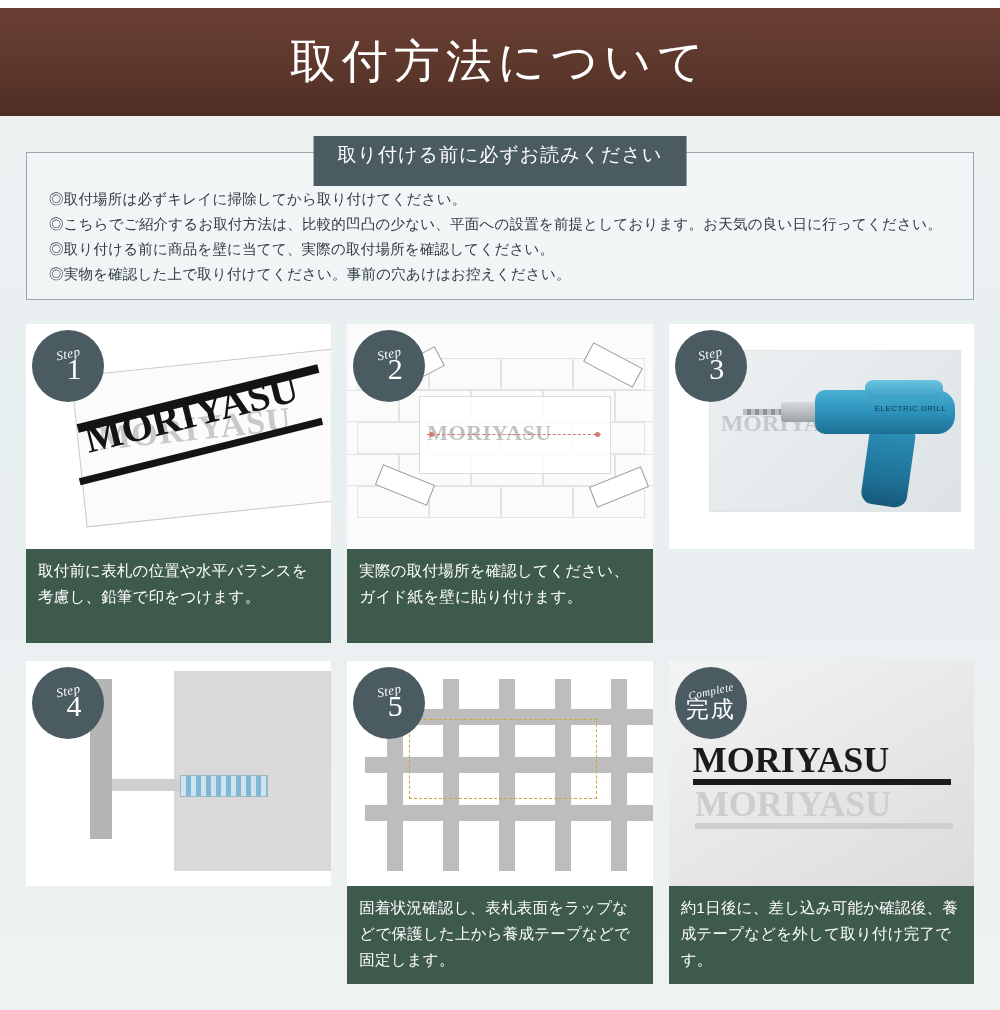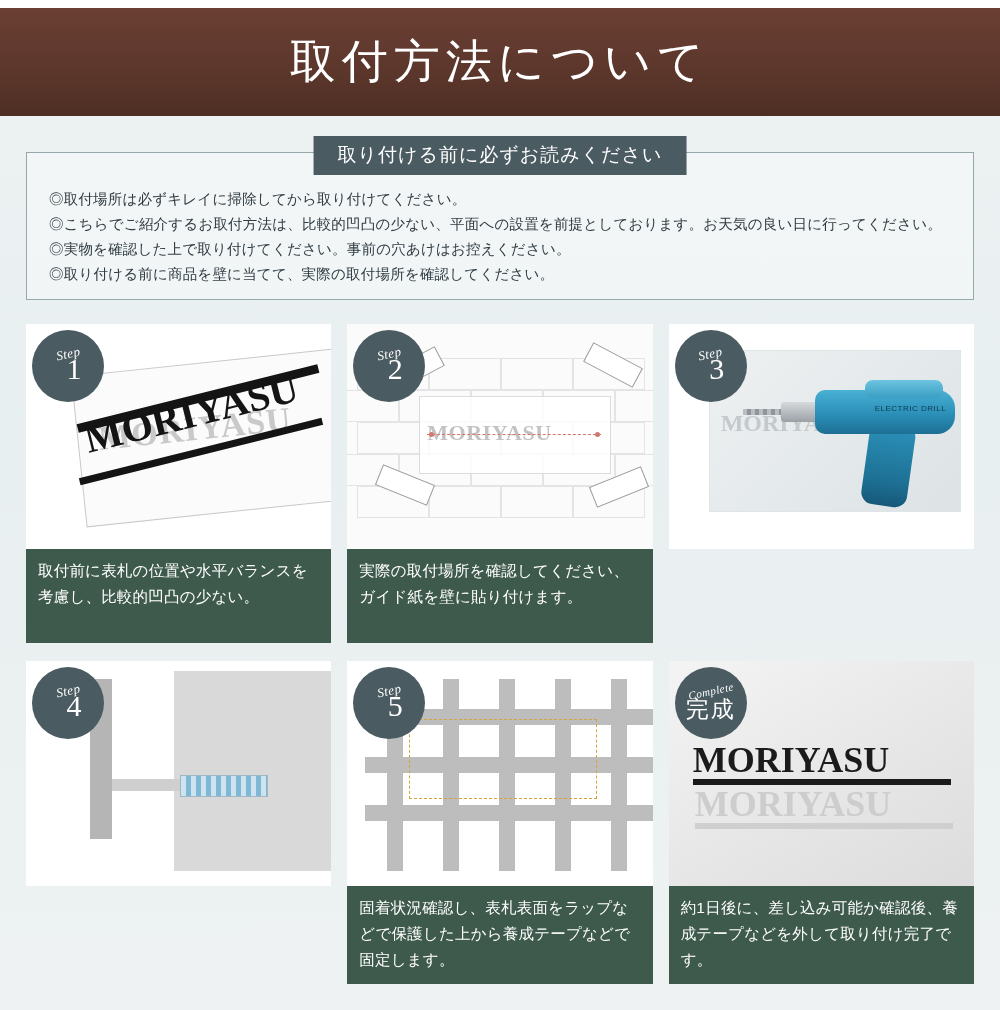--- a/index.html
+++ b/index.html
@@ -51,21 +51,21 @@
   }
   .notice-heading {
     position: absolute;
     top: -17px;
     left: 50%;
     transform: translateX(-50%);
     background: #4b5b62;
     color: #ffffff;
     font-size: 19px;
     letter-spacing: 1px;
-    padding: 6px 24px 7px 24px;
+    padding: 6px 24px 18px 24px;
     white-space: nowrap;
     font-family: "Liberation Sans", sans-serif;
   }
   .notice-list {
     margin: 0;
     padding: 0;
     list-style: none;
   }
   .notice-list li {
     color: #2f3b42;
@@ -366,40 +366,40 @@
 
   <div class="header">
     <div class="header-title">取付方法について</div>
   </div>
 
   <div class="notice">
     <div class="notice-heading">取り付ける前に必ずお読みください</div>
     <ul class="notice-list">
       <li>◎取付場所は必ずキレイに掃除してから取り付けてください。</li>
       <li>◎こちらでご紹介するお取付方法は、比較的凹凸の少ない、平面への設置を前提としております。お天気の良い日に行ってください。</li>
+      <li>◎取り付ける前に商品を壁に当てて、実際の取付場所を確認してください。</li>
       <li>◎実物を確認した上で取り付けてください。事前の穴あけはお控えください。</li>
-      <li>◎取り付ける前に商品を壁に当てて、実際の取付場所を確認してください。</li>
     </ul>
   </div>
 
   <div class="steps">
 
     <div class="step">
       <div class="step-figure fig-white">
         <div class="s1-plate"></div>
         <div class="s1-ghost">MORIYASU</div>
         <div class="s1-line"></div>
         <div class="s1-name">MORIYASU</div>
         <div class="s1-line2"></div>
         <div class="badge round-offset">
           <span class="b-step">Step</span>
           <span class="b-num">1</span>
         </div>
       </div>
-      <div class="caption">取付前に表札の位置や水平バランスを考慮し、比較的凹凸の少ない。</div>
+      <div class="caption">取付前に表札の位置や水平バランスを考慮し、鉛筆で印をつけます。</div>
     </div>
 
     <div class="step">
       <div class="step-figure fig-white">
         <div class="s2-wall">
           <div class="s2-brick" style="left:10px;  top:34px;  width:70px;"></div>
           <div class="s2-brick" style="left:82px;  top:34px;  width:70px;"></div>
           <div class="s2-brick" style="left:154px; top:34px;  width:70px;"></div>
           <div class="s2-brick" style="left:226px; top:34px;  width:70px;"></div>
           <div class="s2-brick" style="left:-20px; top:66px;  width:70px;"></div>

